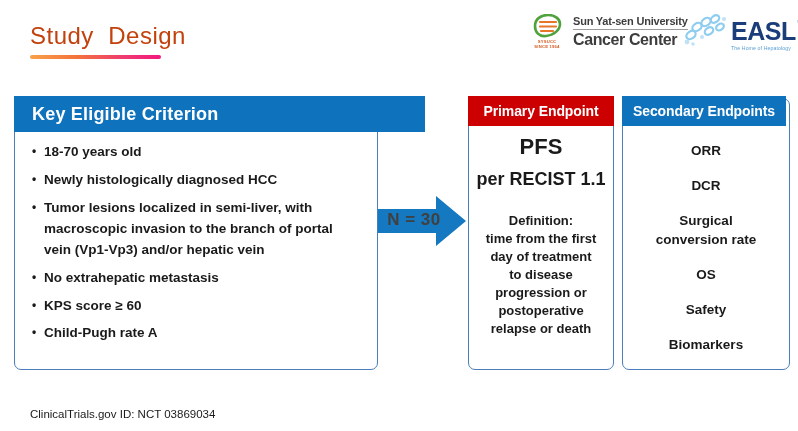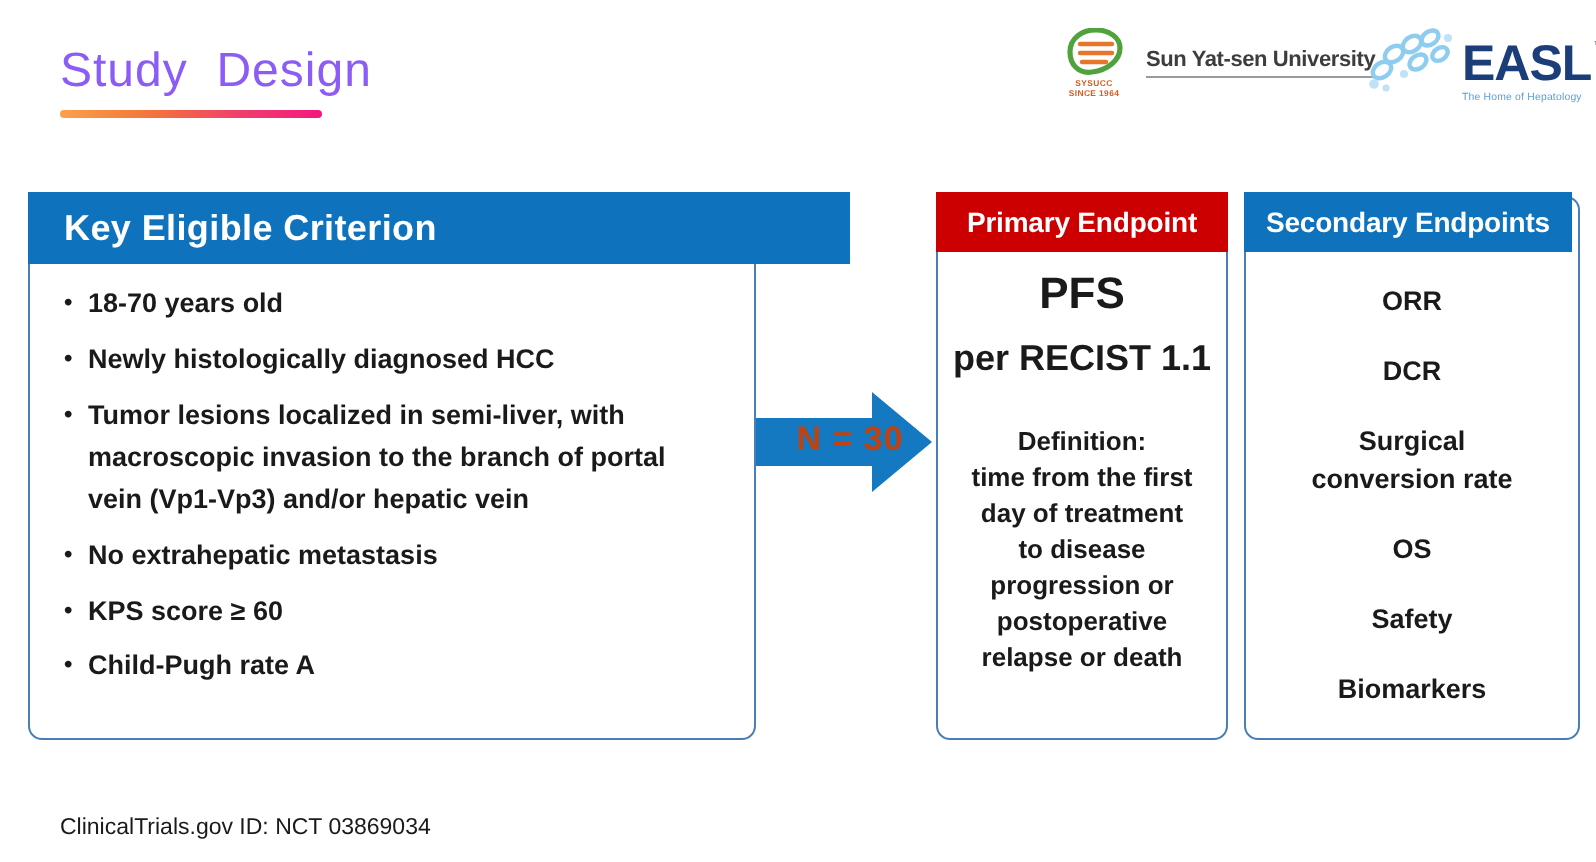--- a/index.html
+++ b/index.html
@@ -15,21 +15,21 @@
     font-family: "Liberation Sans", sans-serif;
     color: #1a1a1a;
   }
 
   
   #slide-title {
     position: absolute;
     left: 30px;
     top: 22px;
     font-size: 24px;
-    color: #8b5cf6;
+    color: #c2410c;
     letter-spacing: 0.5px;
     white-space: pre;
   }
   #title-underline {
     position: absolute;
     left: 30px;
     top: 55px;
     width: 131px;
     height: 4px;
     border-radius: 2px;
@@ -184,25 +184,25 @@
   #flow-arrow {
     position: absolute;
     left: 378px;
     top: 196px;
     width: 88px;
     height: 50px;
   }
   #flow-arrow svg { display: block; }
   #arrow-label {
     position: absolute;
-    left: 393px;
+    left: 382px;
     top: 210px;
     width: 64px;
     text-align: center;
-    color: #c2410c;
+    color: #404040;
     font-size: 17px;
     font-weight: bold;
     letter-spacing: 0.5px;
   }
 
   
   #panel-primary {
     left: 468px;
     top: 98px;
     width: 146px;
@@ -305,20 +305,21 @@
       <path d="M10 17 L22 17" stroke="#e8762a" stroke-width="2.2" stroke-linecap="round"></path>
     </svg>
     <div class="sysucc-sub">
       <div>SYSUCC</div>
       <div>SINCE 1964</div>
     </div>
   </div>
   <div class="sysucc-words">
     <div class="sysucc-top">Sun Yat-sen University</div>
     <div class="sysucc-rule"></div>
+    <div class="sysucc-bottom">Cancer Center</div>
   </div>
 </div>
 
 <div id="logo-easl">
   <span>
     <svg width="48" height="34" viewBox="0 0 48 34" aria-hidden="true">
       <g fill="none" stroke="#8ecdf0" stroke-width="2.2">
         <ellipse cx="10" cy="22" rx="5" ry="3.6" transform="rotate(-35 10 22)"></ellipse>
         <ellipse cx="16" cy="14" rx="5" ry="3.6" transform="rotate(-35 16 14)"></ellipse>
         <ellipse cx="25" cy="9" rx="5" ry="3.6" transform="rotate(-35 25 9)"></ellipse>

